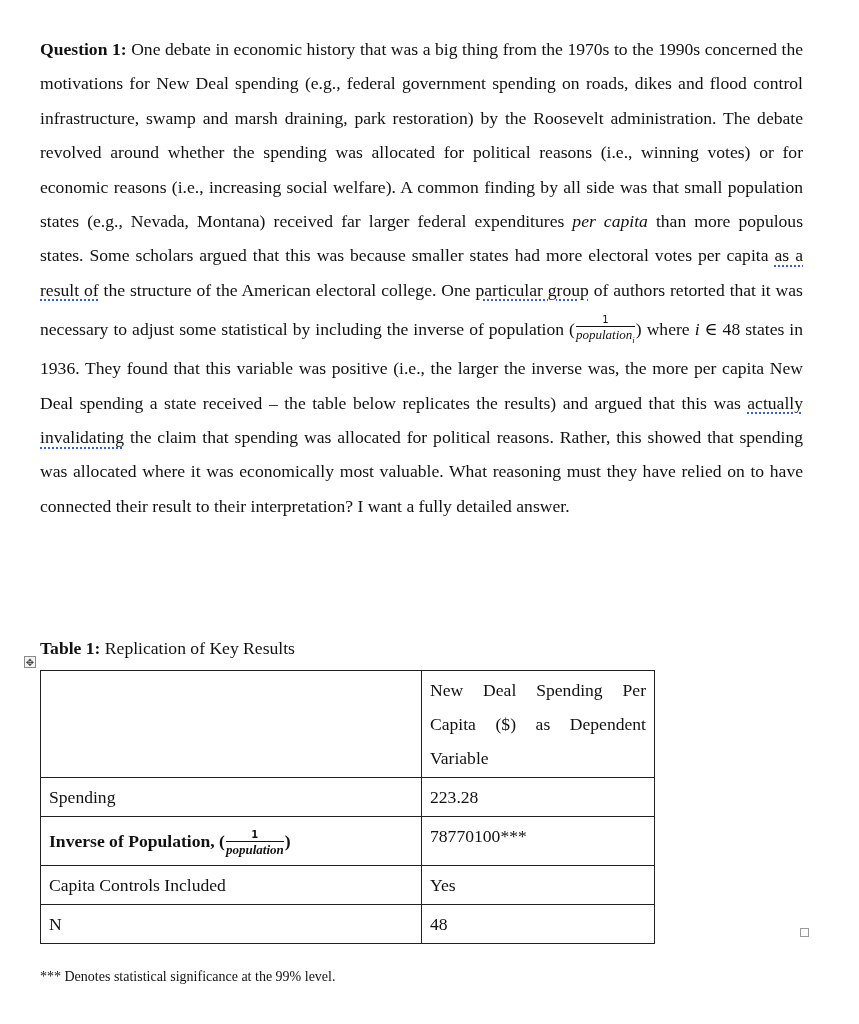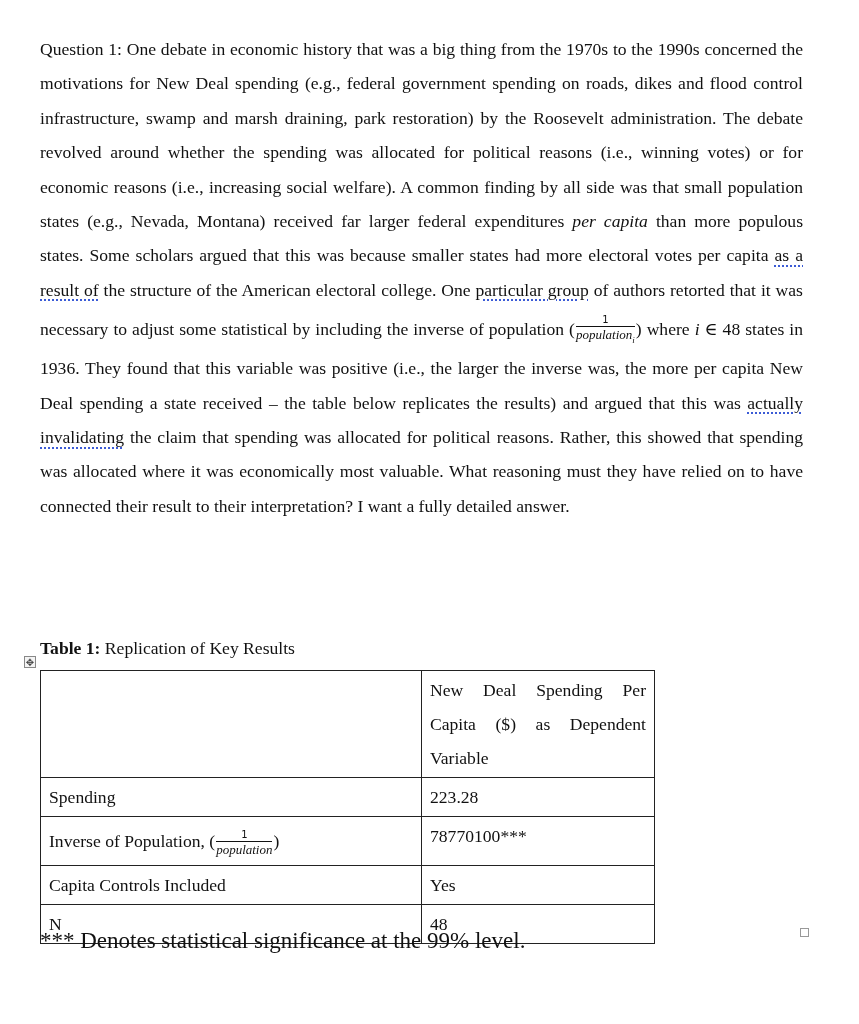--- a/index.html
+++ b/index.html
@@ -1,35 +1,35 @@
 <!DOCTYPE html>
 <html><head>
 <meta charset="utf-8">
 <style>
   html, body { margin:0; padding:0; background:#ffffff; }
   body { width:859px; height:1024px; position:relative; overflow:hidden;
          font-family:"Liberation Serif","DejaVu Serif",serif; color:#111; }
   .page { position:absolute; left:40px; top:32px; width:763px; }
   .para { font-size:17.6px; line-height:34.4px; text-align:justify; margin:0; }
-  .para b { font-weight:normal;margin-top:48px; }
+  .para b { font-weight:bold;margin-top:48px; }
   .sq { text-decoration: underline dotted #3b5bd6; text-underline-offset:4px; text-decoration-thickness:2px; }
   .frac { display:inline-block; vertical-align:middle; text-align:center; font-size:11px; line-height:12px; margin:0 1px; }
   .frac .num { display:block; border-bottom:1px solid #111; padding:0 2px; font-family:"DejaVu Sans",sans-serif; font-size:10px; }
   .frac .den { display:block; font-style:italic; font-size:13px; line-height:15px; }
   .paren { font-size:17.6px; }
   .formula-line { line-height:44px; }
   .table-title { font-size:17.6px; margin:2px 0 0 0; line-height:24px;text-align:center; }
   .move-handle { position:absolute; left:24px; top:656px; width:12px; height:12px; border:1px solid #888; background:#f4f4f4;
                  font-size:10px; line-height:11px; text-align:center; color:#444; font-family:"DejaVu Sans",sans-serif; box-sizing:border-box; }
   table.results { position:absolute; left:40px; top:670px; width:615px; border-collapse:collapse; font-size:17.6px; }
   table.results td { border:1.5px solid #222; vertical-align:top; padding:2px 8px; line-height:34px; }
   table.results td.c1 { width:364px; }
   .hdr-cell { text-align:justify; text-align-last:left; }
   .resize-handle { position:absolute; left:800px; top:928px; width:7px; height:7px; border:1px solid #999; background:#fff; }
-  .note { position:absolute; left:40px; top:928px; font-size:23px; line-height:26px; }
+  .note { position:absolute; left:40px; top:964px; font-size:14px; line-height:26px; }
 </style>
 </head>
 <body>
 
 <div class="page">
   <p class="para">
     <b>Question 1:</b><span> One debate in economic history that was a big thing from the 1970s to the 1990s concerned the motivations for New Deal spending (e.g., federal government spending on roads, dikes and flood control infrastructure, swamp and marsh draining, park restoration) by the Roosevelt administration. The debate revolved around whether the spending was allocated for political reasons (i.e., winning votes) or for economic reasons (i.e., increasing social welfare). A common finding by all side was that small population states (e.g., Nevada, Montana) received far larger federal expenditures </span><i>per capita</i><span> than more populous states. Some scholars argued that this was because smaller states had more electoral votes per capita </span><span class="sq">as a result of</span><span> the structure of the American electoral college.  One </span><span class="sq">particular group</span><span> of authors retorted that it was necessary to adjust some statistical by including the inverse of population </span><span class="formula-line"><span class="paren">(</span><span class="frac"><span class="num">1</span><span class="den"><span>population</span><sub style="font-size:9px;">i</sub></span></span><span class="paren">)</span></span><span> where </span><i>i</i><span> ∈ 48 states in 1936. They found that this variable was positive (i.e., the larger the inverse was, the more per capita New Deal spending a state received – the table below replicates the results) and argued that this was </span><span class="sq">actually invalidating</span><span> the claim that spending was allocated for political reasons.  Rather, this showed that spending was allocated where it was economically most valuable. What reasoning must they have relied on to have connected their result to their interpretation? I want a fully detailed answer.</span>
   </p>
 </div>
 
@@ -43,21 +43,21 @@
   <tbody>
       <tr style="height:70px;">
     <td class="c1"></td>
     <td class="hdr-cell">New Deal Spending Per Capita ($) as Dependent Variable</td>
   </tr>
   <tr>
     <td class="c1">Spending</td>
     <td>223.28</td>
   </tr>
   <tr style="height:48px;">
-    <td class="c1" style="line-height:44px;">
+    <td class="c1" style="line-height:44px;font-weight:bold;">
       <span>Inverse of Population, </span><span class="paren">(</span><span class="frac"><span class="num">1</span><span class="den">population</span></span><span class="paren">)</span>
     </td>
     <td>78770100***</td>
   </tr>
   <tr>
     <td class="c1">Capita Controls Included</td>
     <td>Yes</td>
   </tr>
   <tr>
     <td class="c1">N</td>

